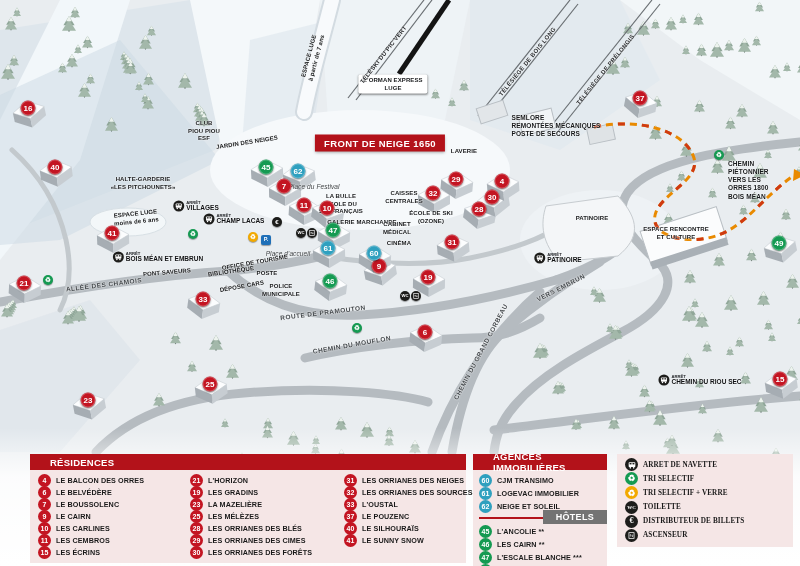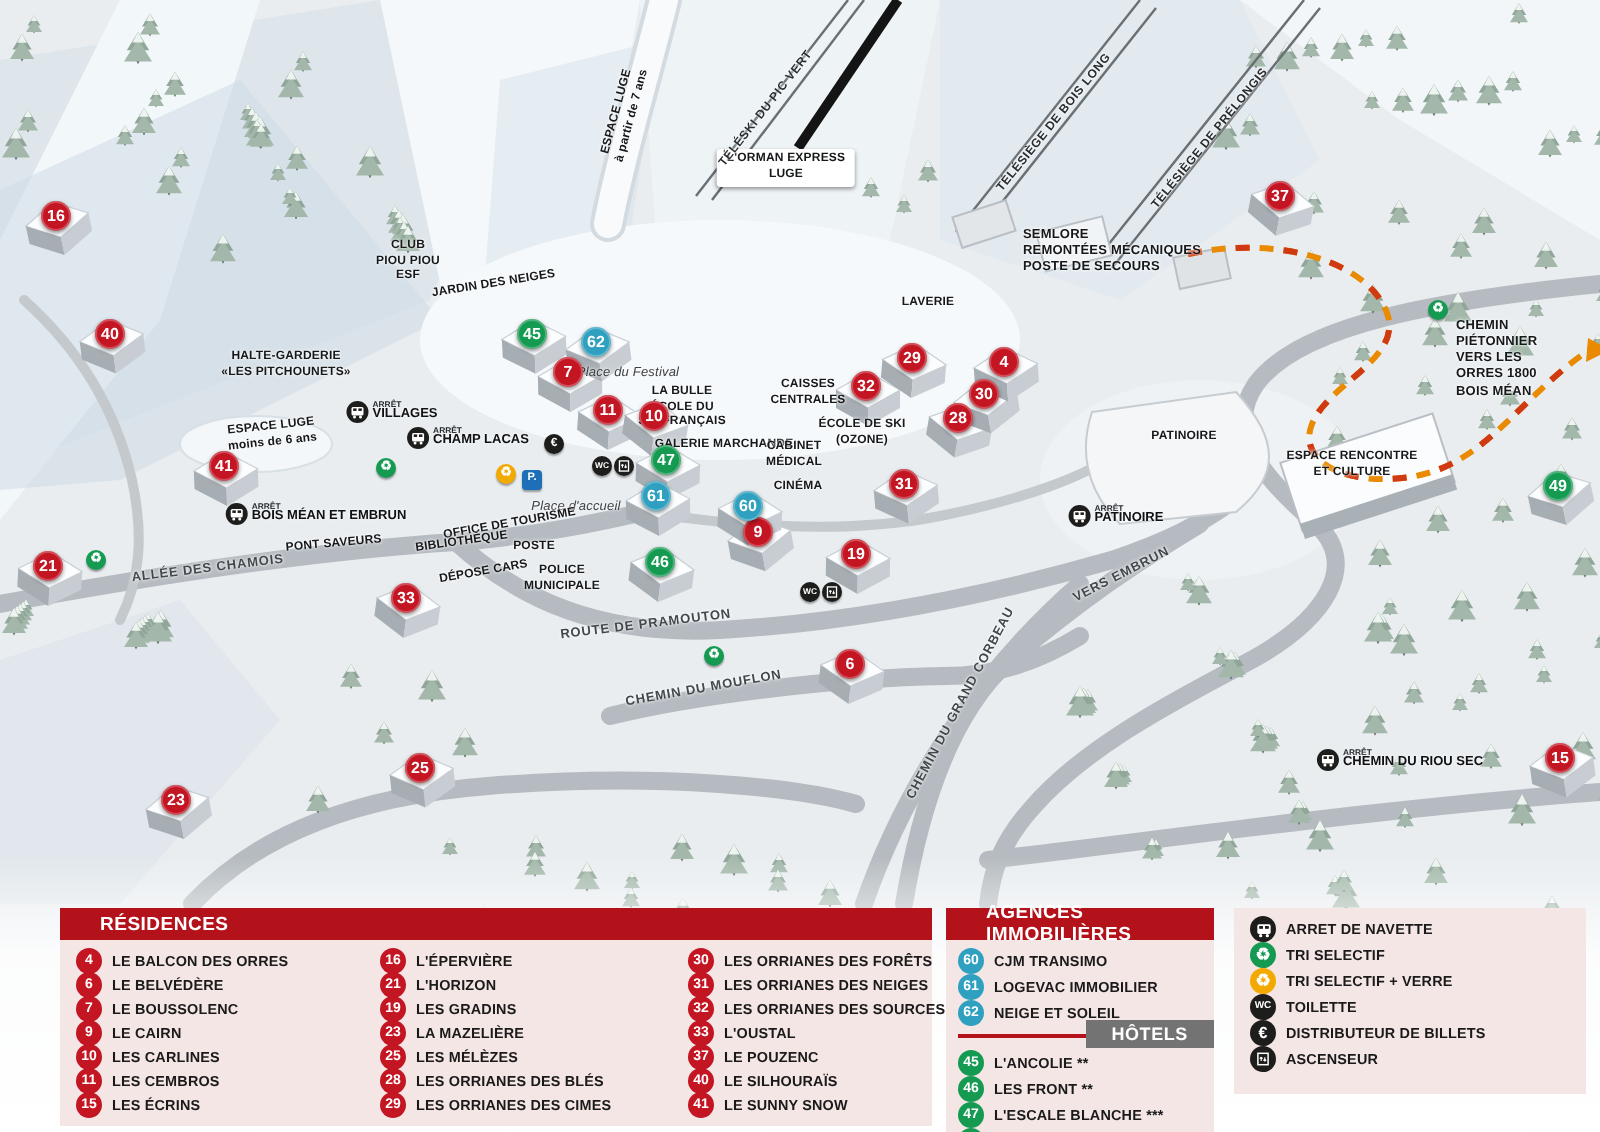--- a/index.html
+++ b/index.html
@@ -45,21 +45,21 @@
   .panel{position:absolute;top:4px;}
   .panel header{background:#b3121a;color:#fff;font-weight:bold;font-size:9.5px;height:16px;
                 display:flex;align-items:center;padding-left:20px;letter-spacing:.25px;}
   .panel .body{background:#f5e6e6;padding:4px 4px 5px 8px;}
   .panel.res{left:30px;width:436px;}
   .panel.res .body{height:84px;display:grid;grid-auto-flow:column;grid-template-rows:repeat(7,1fr);
                    grid-template-columns:150px 152px 1fr;column-gap:2px;}
   .panel.ag{left:473px;width:134px;}
   .panel.ag .body{padding:4px 4px 4px 6px;}
   .panel.lg{left:617px;width:176px;}
-  .panel.lg .body{height:84px;display:flex;flex-direction:column;justify-content:flex-start;}
+  .panel.lg .body{height:84px;display:flex;flex-direction:column;justify-content:space-between;font-family:Liberation Serif, serif;}
   .item{display:flex;align-items:center;gap:5px;min-height:11px;}
   .item .num,.item .ic{width:13px;height:13px;border-radius:50%;color:#fff;display:flex;align-items:center;
             justify-content:center;flex:none;font-size:7px;font-weight:bold;line-height:1;}
   .num.r{background:#c31522;}.num.b{background:#2fa0bf;}.num.g{background:#159a52;}
   .ic.bus{background:#1d1d1b;}.ic.bus svg{width:10px;height:10px;}
   .ic.recycle-green{background:#159a52;font-size:8.5px;}
   .ic.recycle-orange{background:#f2a900;font-size:8.5px;}
   .ic.wc{background:#1d1d1b;font-size:5px;}
   .ic.euro{background:#1d1d1b;font-size:8px;}
   .ic.ascenseur{background:#1d1d1b;}.ic.ascenseur svg{width:9px;height:9px;}
@@ -625,20 +625,21 @@
       <div class="marker r" style="left: 780px; top: 379px;">15</div>
       <div class="marker g" style="left: 266px; top: 167px;">45</div>
       <div class="marker g" style="left: 333px; top: 230px;">47</div>
       <div class="marker g" style="left: 330px; top: 281px;">46</div>
       <div class="marker g" style="left: 779px; top: 243px;">49</div>
       <div class="marker b" style="left: 298px; top: 171px;">62</div>
       <div class="marker b" style="left: 328px; top: 248px;">61</div>
       <div class="marker b" style="left: 374px; top: 253px;">60</div>
     </div>
 
+  <div class="banner">FRONT DE NEIGE 1650</div>
 
   <div class="legend-strip">
     <section class="panel res">
       <header>RÉSIDENCES</header>
       <div class="body" id="res-body">
           <div class="item">
             <span class="num r">4</span>
             <span class="lbl">LE BALCON DES ORRES</span>
           </div>
           <div class="item">
@@ -657,24 +658,20 @@
             <span class="num r">10</span>
             <span class="lbl">LES CARLINES</span>
           </div>
           <div class="item">
             <span class="num r">11</span>
             <span class="lbl">LES CEMBROS</span>
           </div>
           <div class="item">
             <span class="num r">15</span>
             <span class="lbl">LES ÉCRINS</span>
-          </div>
-          <div class="item">
-            <span class="num r">16</span>
-            <span class="lbl">L'ÉPERVIÈRE</span>
           </div>
           <div class="item">
             <span class="num r">21</span>
             <span class="lbl">L'HORIZON</span>
           </div>
           <div class="item">
             <span class="num r">19</span>
             <span class="lbl">LES GRADINS</span>
           </div>
           <div class="item">
@@ -743,21 +740,21 @@
         <div class="hotels-row">
           <span class="hotels-title">HÔTELS</span>
         </div>
         <div id="ho-body">
             <div class="item">
               <span class="num g">45</span>
               <span class="lbl">L'ANCOLIE **</span>
             </div>
             <div class="item">
               <span class="num g">46</span>
-              <span class="lbl">LES FRONT **</span>
+              <span class="lbl">LES CAIRN **</span>
             </div>
             <div class="item">
               <span class="num g">47</span>
               <span class="lbl">L'ESCALE BLANCHE ***</span>
             </div>
             <div class="item">
               <span class="num g">49</span>
             </div>
           </div>
       </div>

